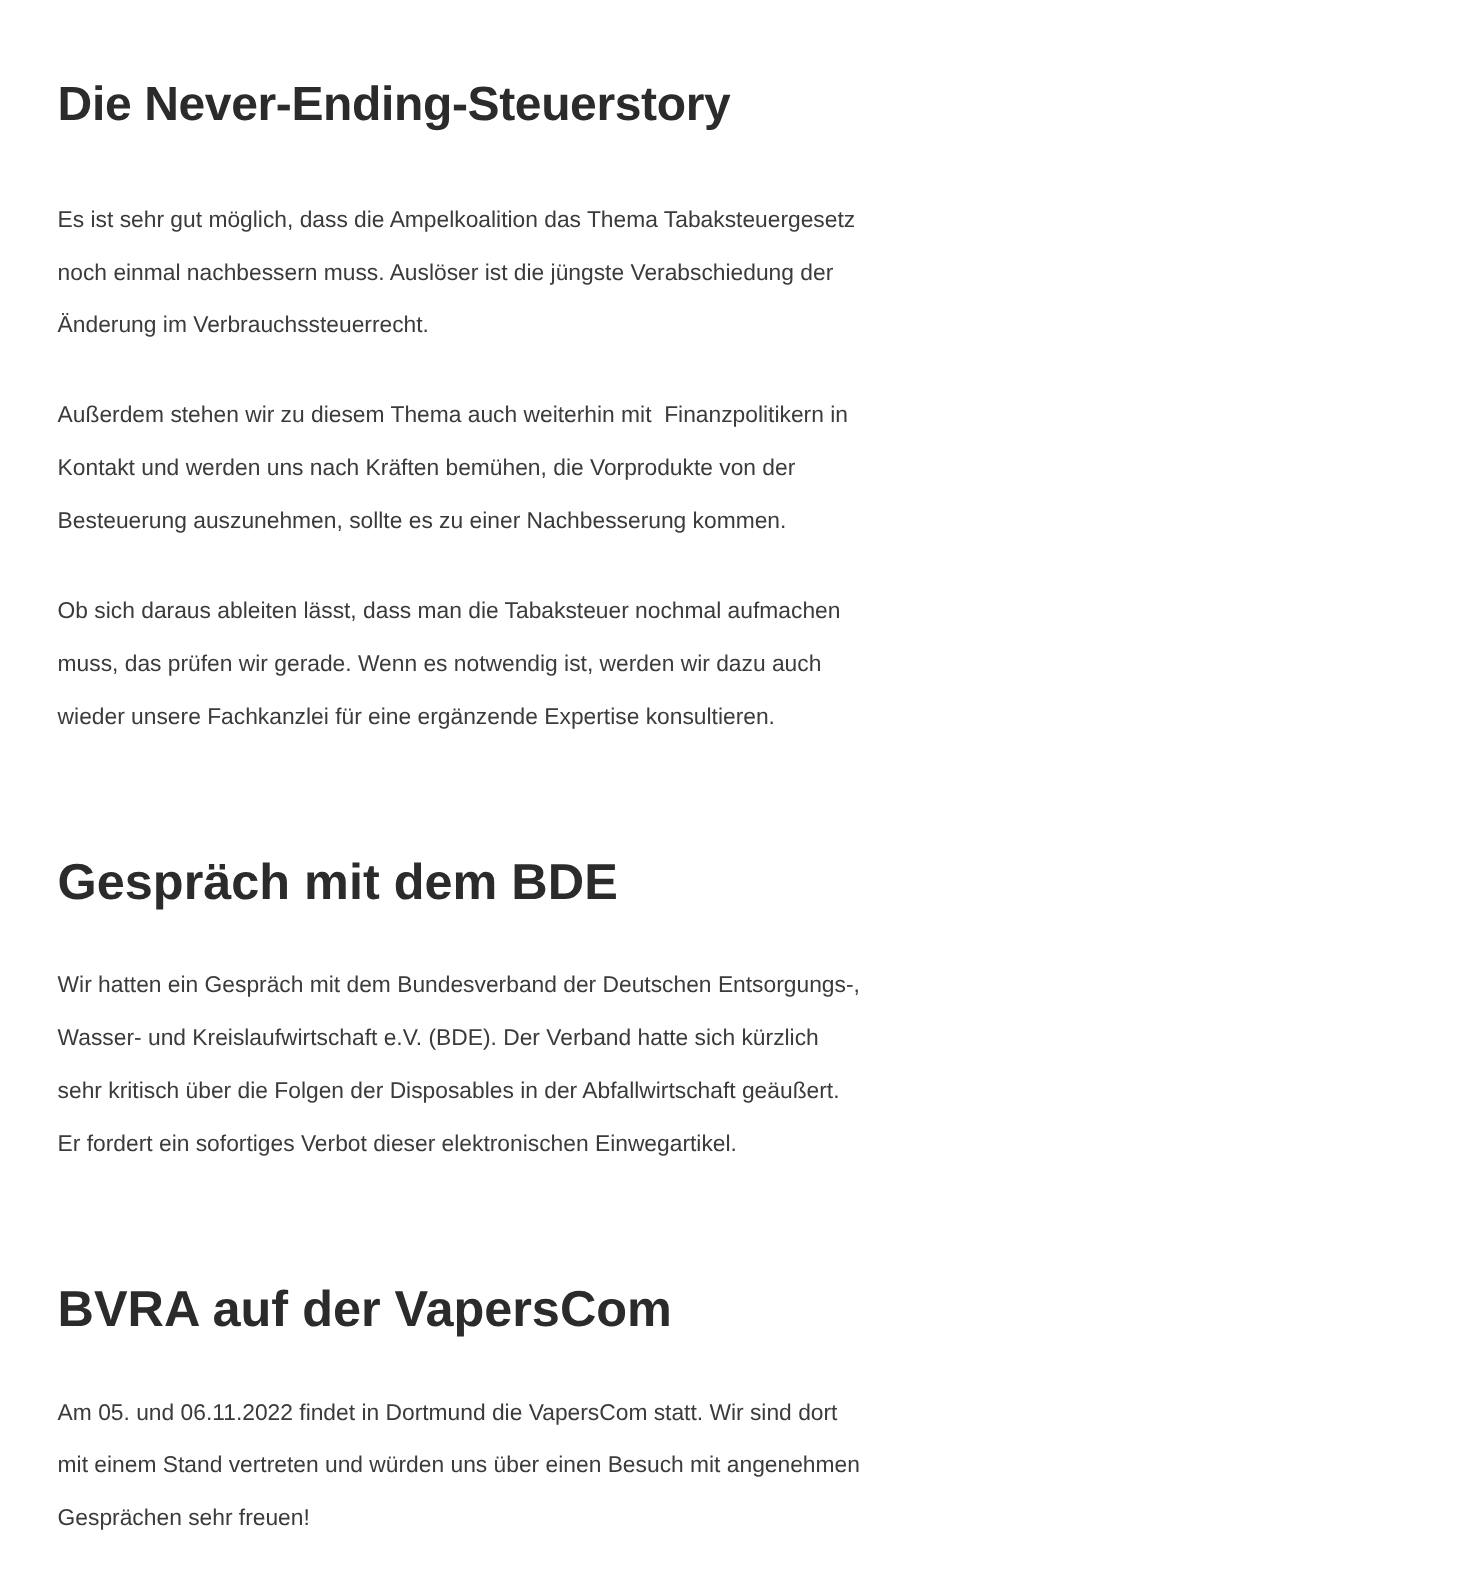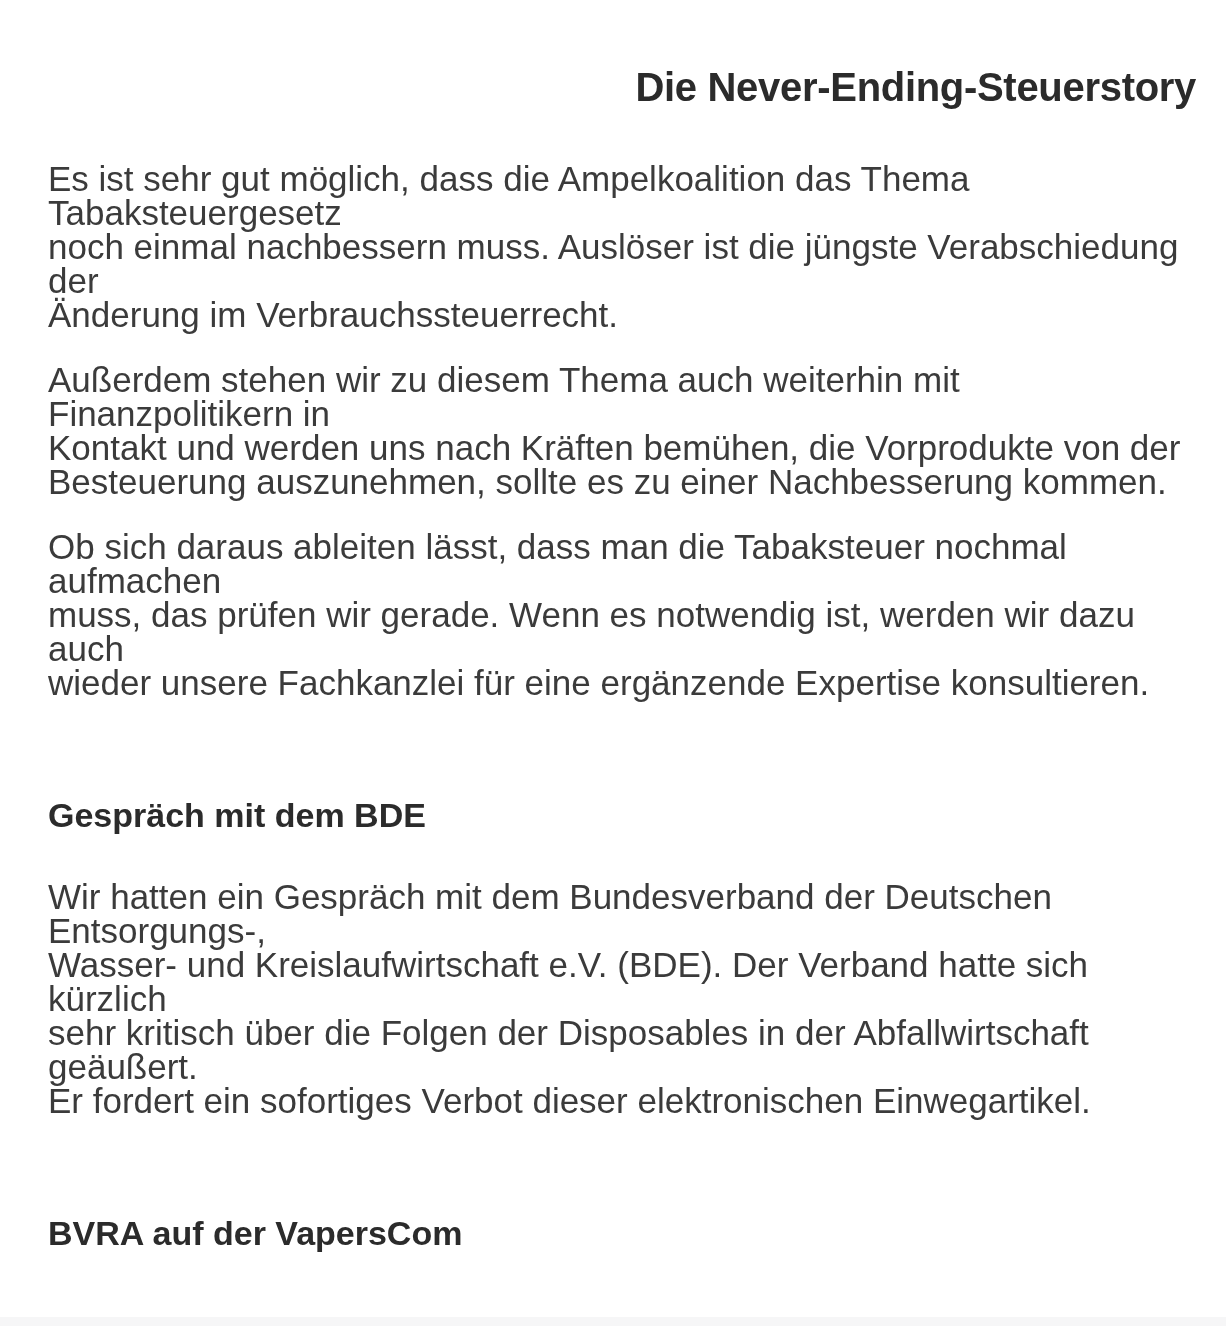--- a/index.html
+++ b/index.html
@@ -17,32 +17,31 @@
   main.article {
     padding: 0 30px 0 48px;
   }
   h1.article-title {
     font-size: 40px;
     line-height: 46px;
     font-weight: 700;
     color: #2b2b2b;
     letter-spacing: -0.3px;
     margin: 64px 0 0 0;
-    text-align: right;
   }
   h2.section-heading {
-    font-size: 34px;
+    font-size: 42px;
     line-height: 40px;
     font-weight: 700;
     color: #2b2b2b;
     margin: 0;
   }
   p.body-paragraph {
-    font-size: 35px;
-    line-height: 34px;
+    font-size: 19px;
+    line-height: 44px;
     font-weight: 400;
     color: #3b3b3b;
     margin: 0;
     white-space: pre-wrap;
   }
   h1.article-title + p.body-paragraph { margin-top: 52px; }
   p.body-paragraph + p.body-paragraph { margin-top: 31px; }
   p.body-paragraph + h2.section-heading { margin-top: 95px; }
   h2.section-heading + p.body-paragraph { margin-top: 45px; }
   footer.download-bar {
@@ -81,18 +80,21 @@
   <h2 class="section-heading">Gespräch mit dem BDE</h2>
 
   <p class="body-paragraph">Wir hatten ein Gespräch mit dem Bundesverband der Deutschen Entsorgungs-,
 Wasser- und Kreislaufwirtschaft e.V. (BDE). Der Verband hatte sich kürzlich
 sehr kritisch über die Folgen der Disposables in der Abfallwirtschaft geäußert.
 Er fordert ein sofortiges Verbot dieser elektronischen Einwegartikel.</p>
 
 
   <h2 class="section-heading">BVRA auf der VapersCom</h2>
 
+  <p class="body-paragraph">Am 05. und 06.11.2022 findet in Dortmund die VapersCom statt. Wir sind dort
+mit einem Stand vertreten und würden uns über einen Besuch mit angenehmen
+Gesprächen sehr freuen!</p>
 
 </main>
 
 <footer class="download-bar">
   <a class="download-link" href="#">Newsletter herunterladen (3.34 MB)</a>
 </footer>
 
 </body></html>

